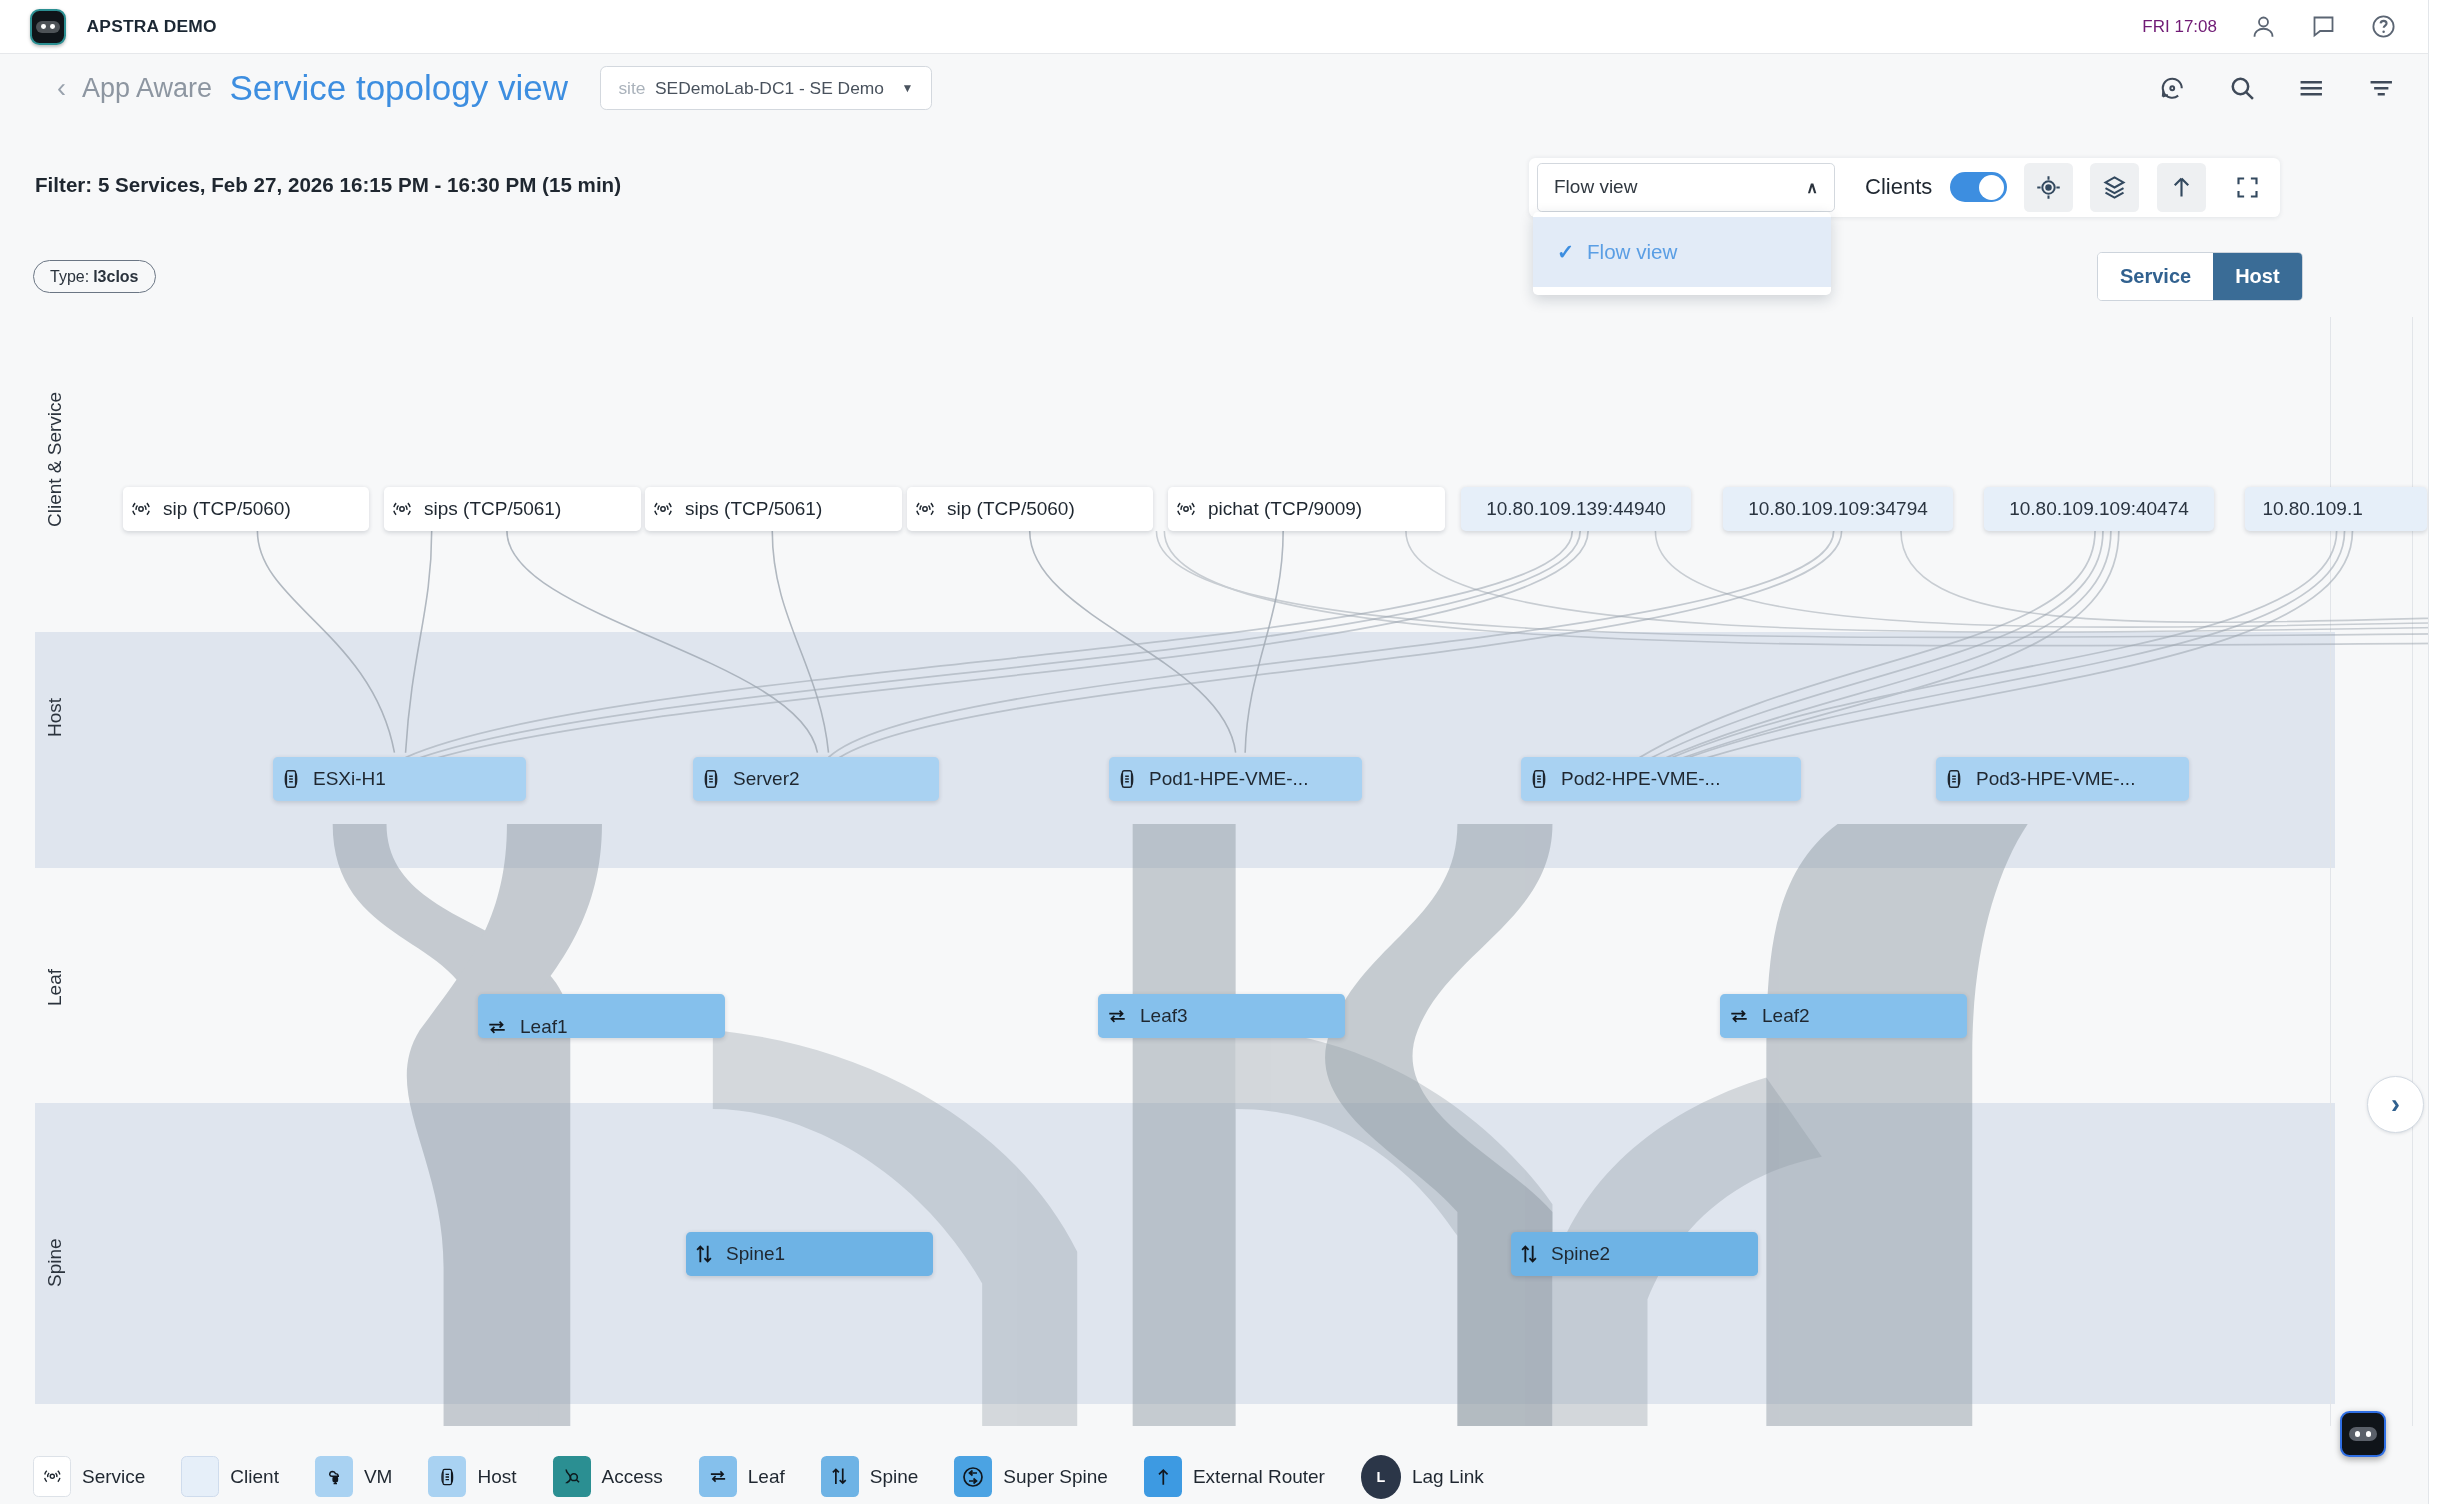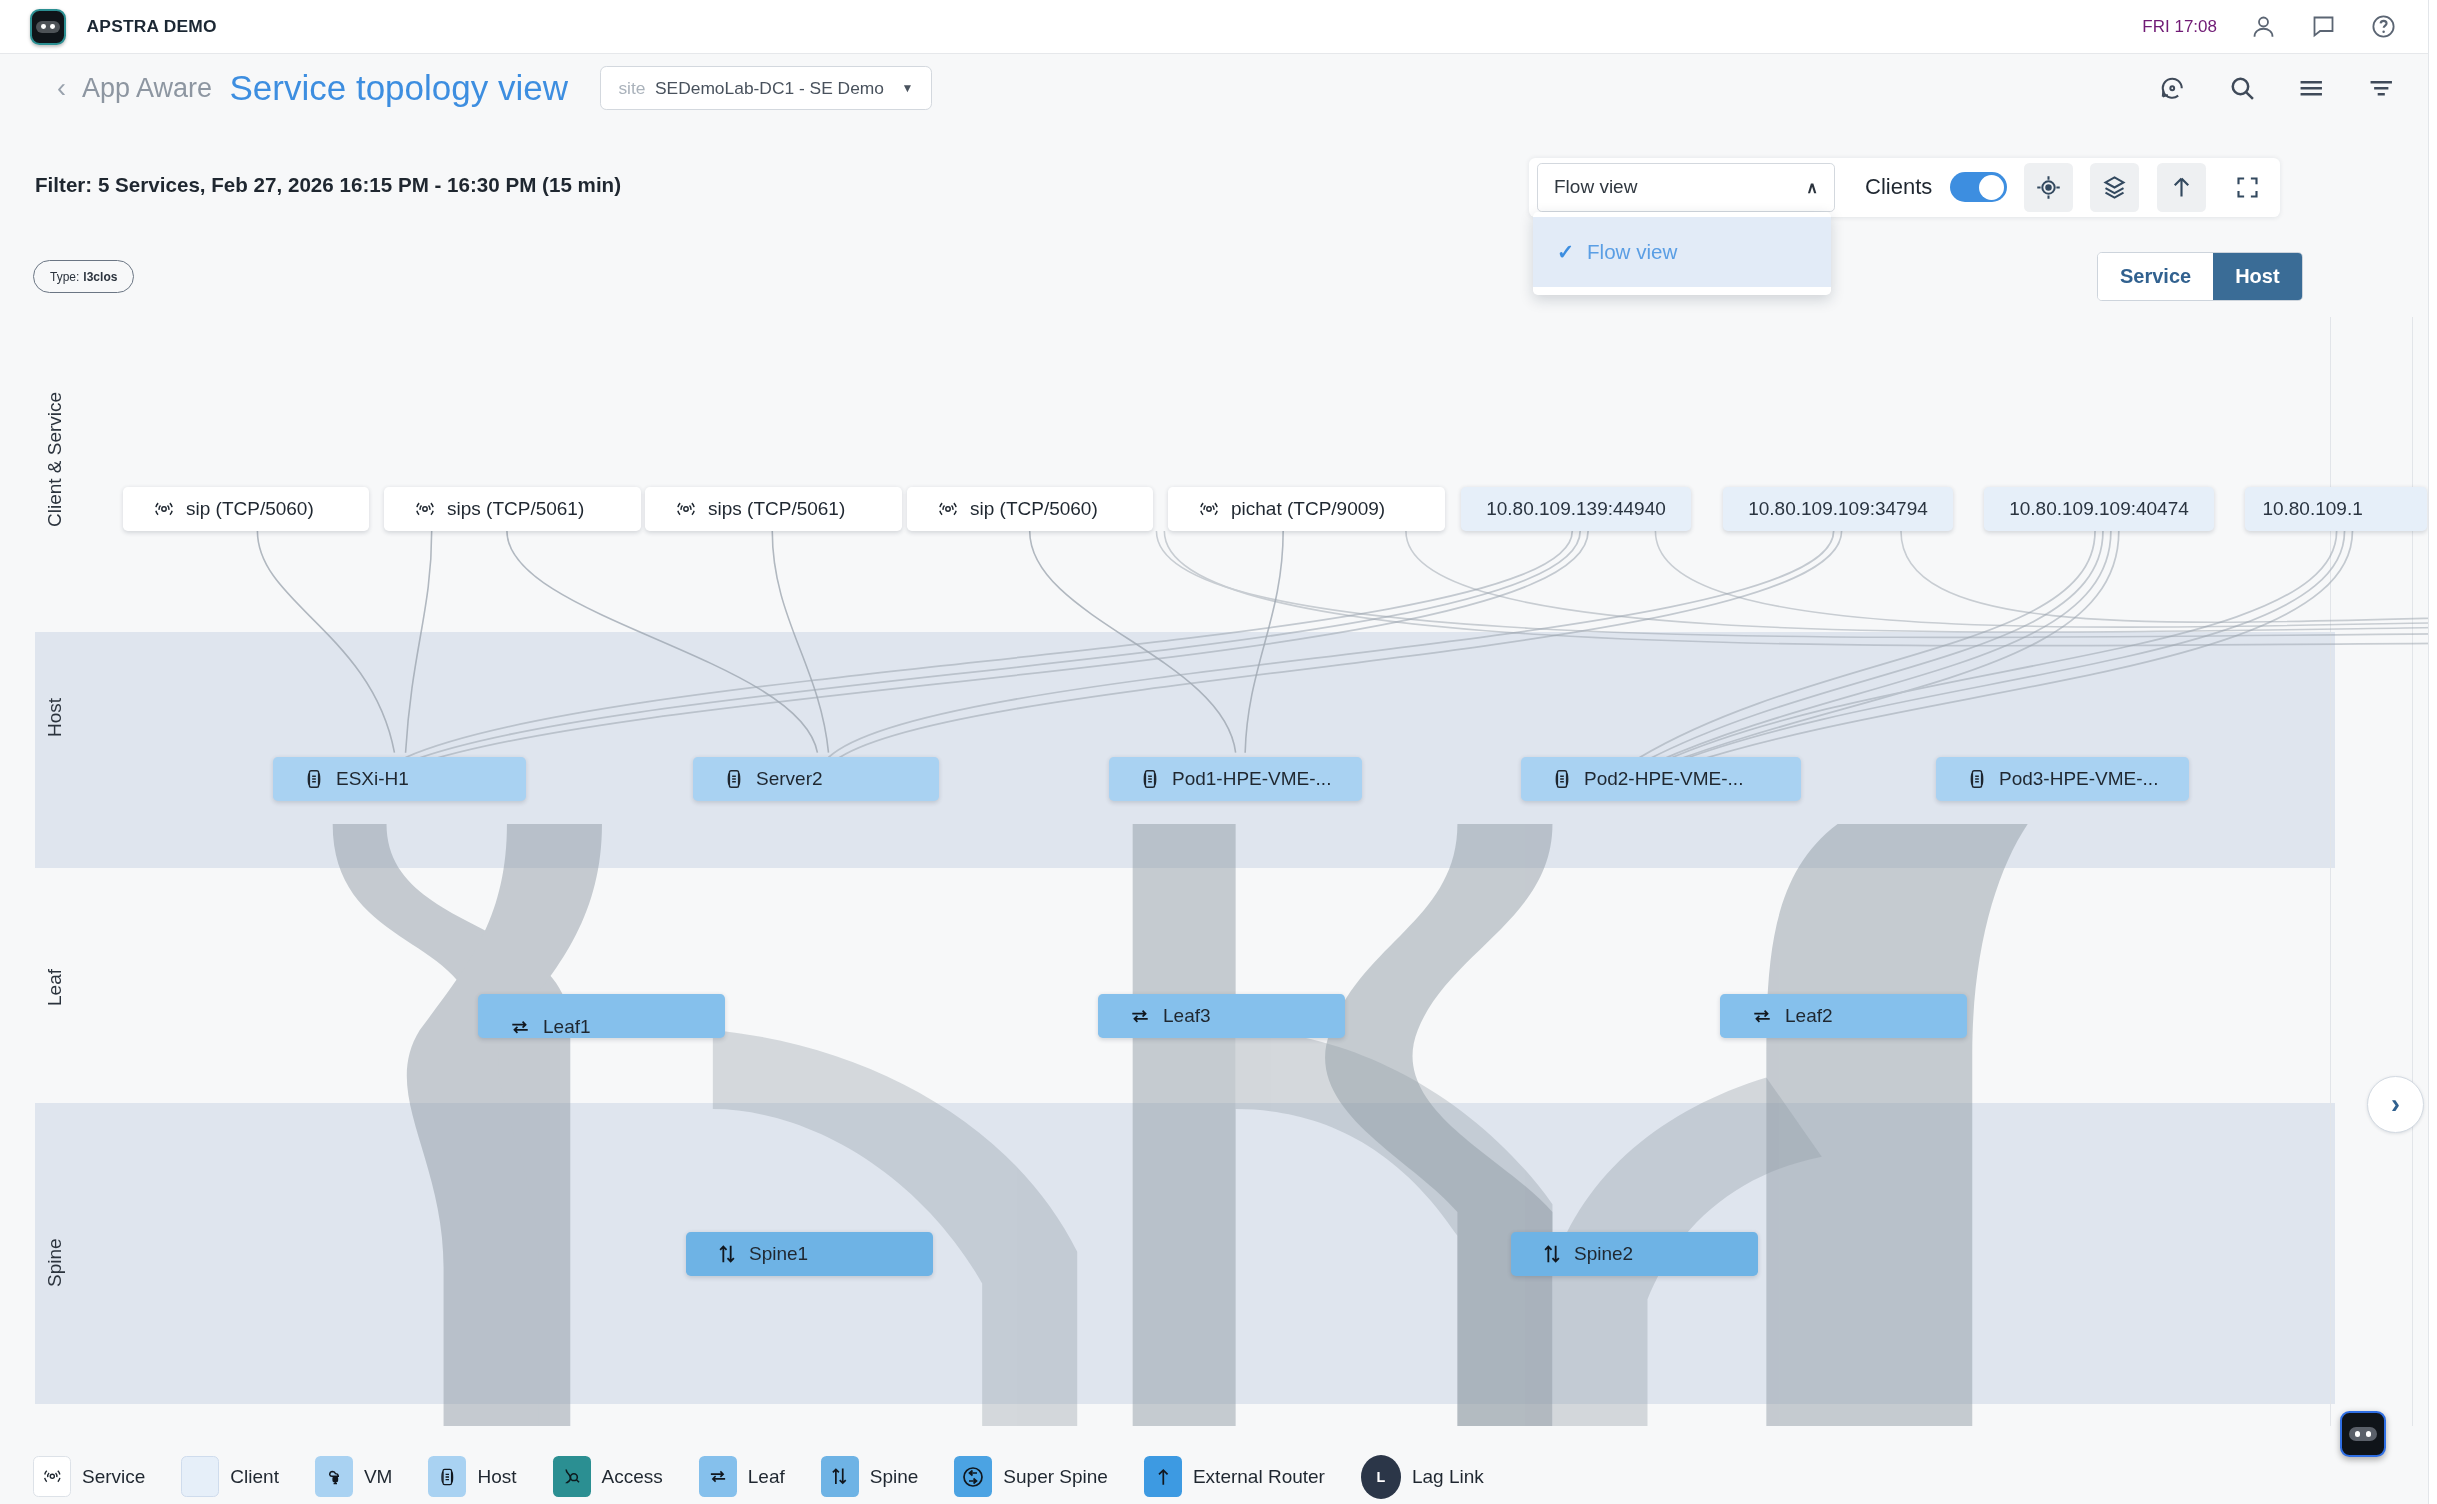--- a/index.html
+++ b/index.html
@@ -66,21 +66,21 @@
   
   .filterline {
     position: absolute; top: 173px; left: 35px;
     font-size: 20.6px; font-weight: bold; color: #1f2730;
   }
   .typechip {
     position: absolute; top: 260px; left: 33px;
     height: 33px; padding: 0 16px;
     border: 0.8px solid #6b7684; border-radius: 16.6px;
     display: flex; align-items: center;
-    font-size: 12px; color: #2b333d; background: transparent;
+    font-size: 16px; color: #2b333d; background: transparent;
   }
   .typechip b { margin-left: 4px; }
 
   
   .ctrlbar {
     position: absolute; top: 158px; left: 1529px;
     display: flex; align-items: center; gap: 0;
     background: #fff; border-radius: 6.3px; padding: 4.8px 8px;
     box-shadow: 0 0.8px 4.8px rgba(15,30,50,.09);
   }
@@ -148,21 +148,21 @@
     font-size: 19px; color: #2b333d;
     transform: rotate(-90deg); transform-origin: left top;
     white-space: nowrap;
   }
   svg.links { position: absolute; top: 0; left: 0; width: 2438px; height: 1109px; }
 
   .node {
     position: absolute; height: 44px;
     border-radius: 4.8px;
     display: flex; align-items: center; gap: 11px;
-    padding: 0 30px;
+    padding: 0 7px;
     font-size: 19px; color: #1f2730;
     box-shadow: 0 1.6px 4px rgba(30,45,65,.16);
     white-space: nowrap;
   }
   .node.service { background: #fff; }
   .node.client  { background: #e6eff9; color: #2a3440; justify-content: center; }
   .node.host    { background: #a9d2f2; }
   .node.leaf    { background: #85c0ec; }
   .node.spine   { background: #6eb3e5; }
 

